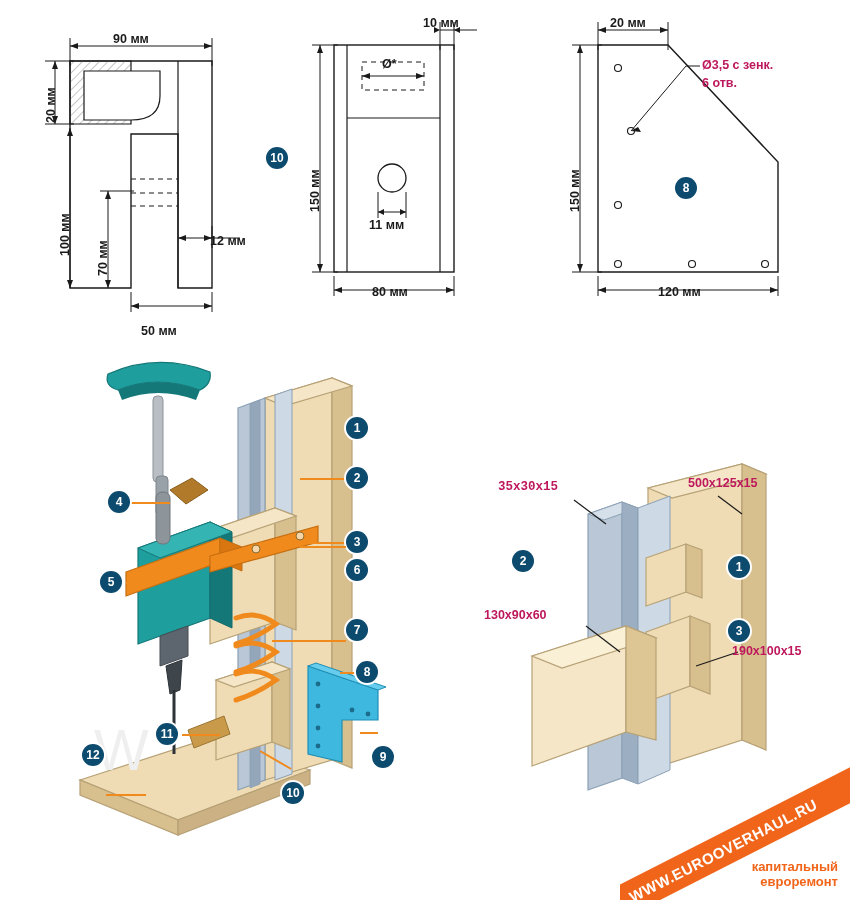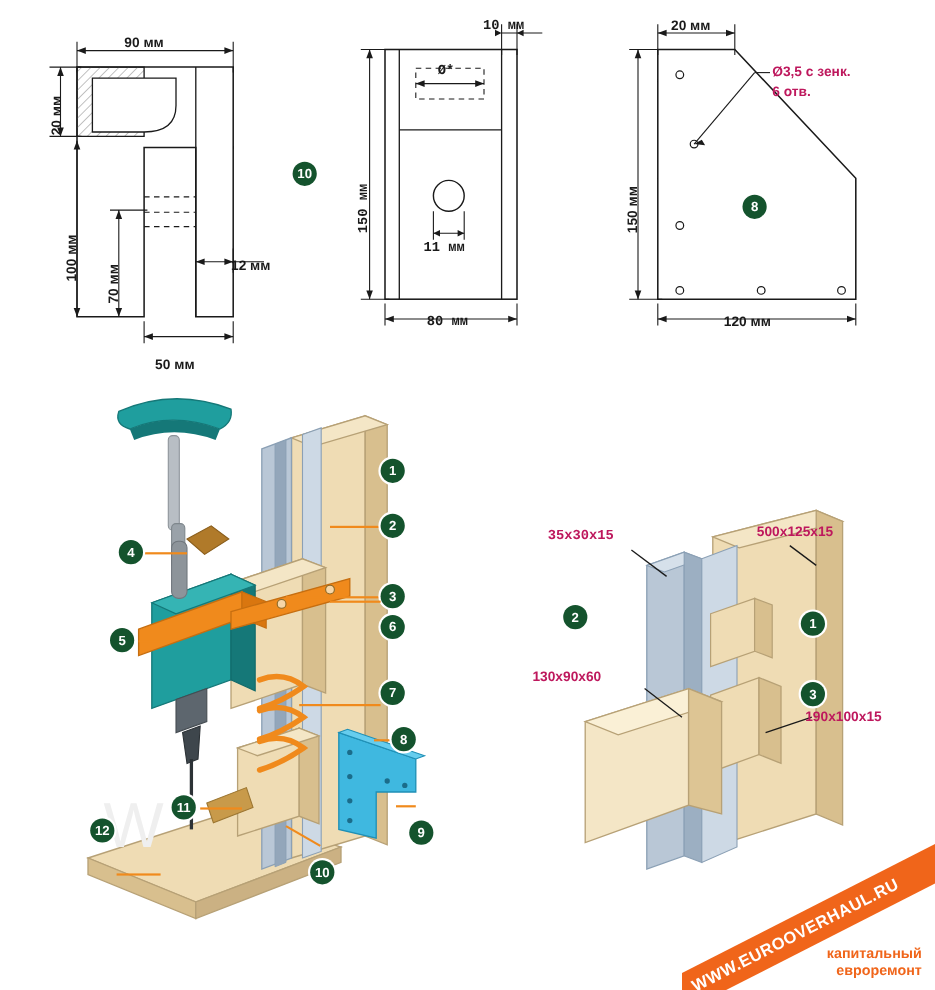--- a/index.html
+++ b/index.html
@@ -3,21 +3,21 @@
 <meta charset="utf-8">
 <style>
   html,body{margin:0;padding:0;background:#ffffff;}
   body{width:850px;height:900px;position:relative;overflow:hidden;
        font-family:"Liberation Sans", sans-serif;color:#1a1a1a;}
   .sheet{position:absolute;left:0;top:0;width:850px;height:900px;}
   .abs{position:absolute;}
   .dim{font-size:12.5px;font-weight:700;color:#1a1a1a;white-space:nowrap;}
   .vert{transform:rotate(-90deg);transform-origin:left top;}
   .bal{position:absolute;width:22px;height:22px;border-radius:50%;
-       background:#14532d;color:#ffffff;font-size:12px;font-weight:700;
+       background:#0c4a6e;color:#ffffff;font-size:12px;font-weight:700;
        display:flex;align-items:center;justify-content:center;
        box-shadow:0 0 0 2px #ffffff;}
   .lead{position:absolute;background:#f08a1c;height:2px;transform-origin:left center;}
   .svgwrap{position:absolute;left:0;top:0;}
   .callout{font-size:12.5px;font-weight:700;color:#be185d;white-space:nowrap;}
   .wm{position:absolute;right:0;bottom:0;width:230px;height:150px;overflow:hidden;}
   .wm-band{position:absolute;right:-38px;bottom:34px;width:330px;height:32px;
            background:#f0651a;transform:rotate(-27deg);
            display:flex;align-items:center;justify-content:center;
            color:#ffffff;font-size:15px;font-weight:700;letter-spacing:.5px;}
@@ -85,21 +85,21 @@
     <div class="abs dim" style="left:113px;top:16px;">90 мм</div>
     <div class="abs dim vert" style="left:44px;top:107px;">20 мм</div>
     <div class="abs dim vert" style="left:58px;top:240px;">100 мм</div>
     <div class="abs dim vert" style="left:96px;top:260px;">70 мм</div>
     <div class="abs dim" style="left:210px;top:218px;">12 мм</div>
     <div class="abs dim" style="left:141px;top:285px;margin-top:23px;">50 мм</div>
 
     <div class="bal" style="left:266px;top:131px;">10</div>
   </div>
 
-  <div class="abs" style="left:308px;top:0;width:250px;height:330px;font-family:Liberation Mono, monospace;">
+  <div class="abs" style="left:292px;top:0;width:250px;height:330px;">
     <svg class="svgwrap" width="250" height="330">
 
       <rect x="42" y="45" width="120" height="227" fill="#ffffff" stroke="#1a1a1a" stroke-width="1.4"></rect>
 
       <line x1="55" y1="45" x2="55" y2="272" stroke="#1a1a1a" stroke-width="1.2"></line>
       <line x1="148" y1="45" x2="148" y2="272" stroke="#1a1a1a" stroke-width="1.2"></line>
 
       <rect x="70" y="62" width="62" height="28" fill="none" stroke="#1a1a1a" stroke-width="1" stroke-dasharray="5,4"></rect>
 
       <line x1="55" y1="118" x2="148" y2="118" stroke="#1a1a1a" stroke-width="1.2"></line>

